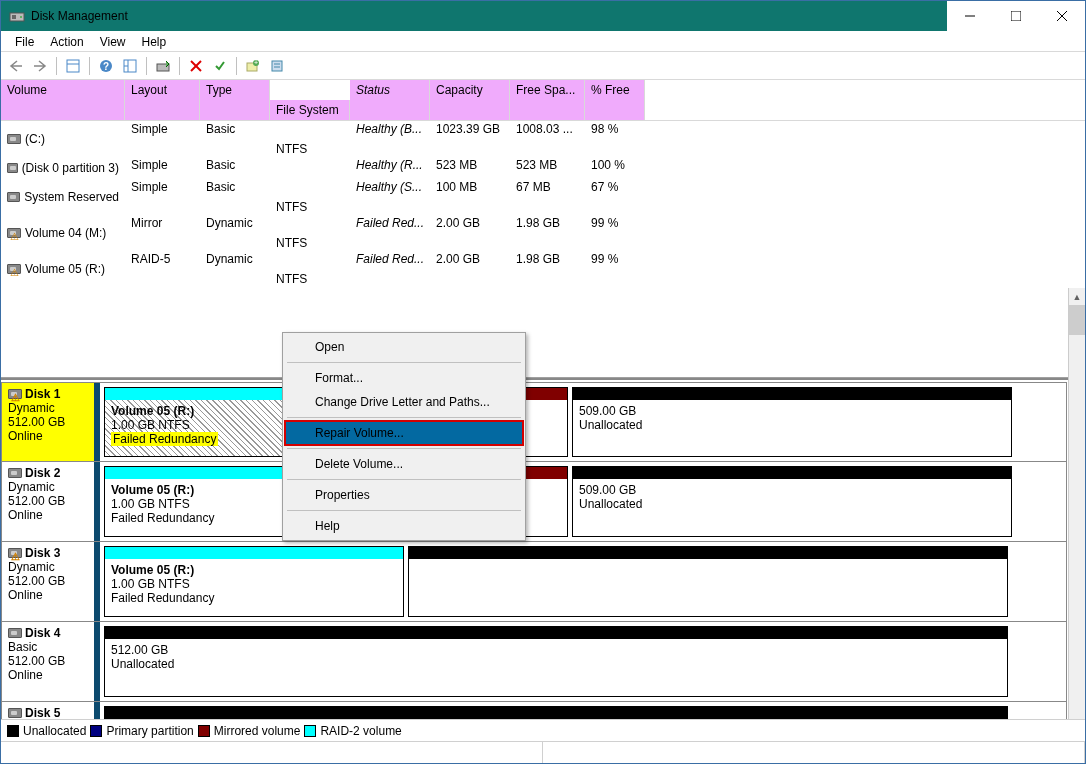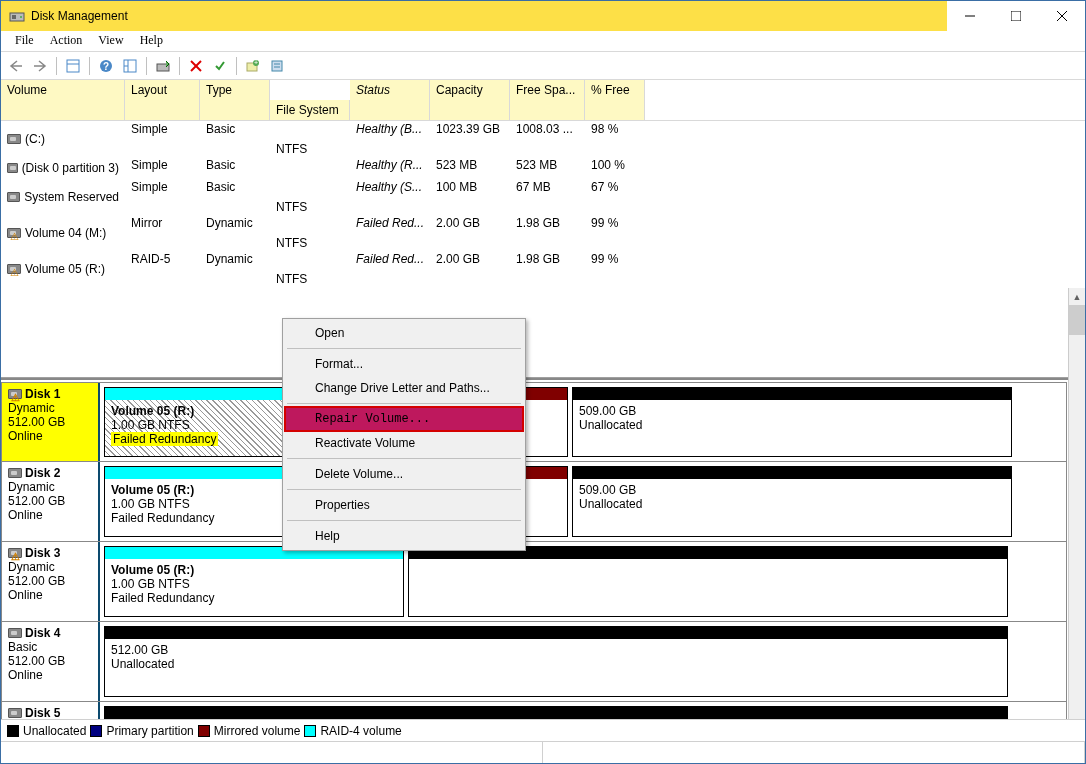--- a/index.html
+++ b/index.html
@@ -1,47 +1,47 @@
 <!DOCTYPE html>
 <html><head>
 <meta charset="utf-8">
 <style>
 * { box-sizing: border-box; margin: 0; padding: 0; }
 body { font-family: "Segoe UI", Tahoma, sans-serif; font-size: 12px; background: #fff; width: 1086px; height: 764px; overflow: hidden; position: relative; }
 .window { width: 1086px; height: 764px; border: 1px solid #3a6ea5; display: flex; flex-direction: column; }
 
-.titlebar { height: 30px; display: flex; align-items: center; padding: 0 0 0 8px; background: #fde047; }
+.titlebar { height: 30px; display: flex; align-items: center; padding: 0 0 0 8px; background: #0f766e; }
 .titlebar .app-icon { width: 16px; height: 16px; margin-right: 6px; display: inline-flex; align-items: center; justify-content: center; }
 .titlebar .title { flex: 1; font-size: 12px; color: #000; }
 .win-controls { display: flex; }
 .win-btn { width: 46px; height: 30px; display: flex; align-items: center; justify-content: center; background: #fff; }
 
-.menubar { height: 21px; display: flex; align-items: flex-start; padding: 0 6px; border-bottom: 1px solid #d9d9d9; font-family: Liberation Serif, serif; }
+.menubar { height: 21px; display: flex; align-items: flex-end; padding: 0 6px; border-bottom: 1px solid #d9d9d9; }
 .menubar .menu-item { padding: 2px 8px; cursor: default; }
 
 .toolbar { height: 28px; display: flex; align-items: center; padding: 2px 4px; gap: 2px; border-bottom: 1px solid #d9d9d9; }
 .tool-btn { width: 22px; height: 22px; border: 1px solid transparent; display: flex; align-items: center; justify-content: center; }
 .tool-sep { width: 1px; height: 18px; background: #c0c0c0; margin: 0 3px; }
 
 .content { flex: 1; display: flex; flex-direction: column; overflow: hidden; }
 
 .volume-list { border-bottom: 1px solid #a0a0a0; }
 .vl-header { display: flex; background: #fff; border-bottom: 1px solid #d9d9d9; }
-.vl-header .col { border-right: 1px solid #d9d9d9; padding: 3px 6px; background: #fef9c3; position: relative; }
+.vl-header .col { border-right: 1px solid #d9d9d9; padding: 3px 6px; background: #f0abfc; position: relative; }
 .vl-body { background: #fff; }
 .vl-row { display: flex; padding: 0; }
 .vl-row .cell { padding: 1px 6px; white-space: nowrap; overflow: hidden; }
 .vl-row .cell.first { display: flex; align-items: center; gap: 4px; }
 
 .c0 { width: 124px; } .c1 { width: 75px; } .c2 { width: 70px; } .c3 { width: 80px; margin-top: 20px; } .c4 { width: 80px; font-style: italic; } .c5 { width: 80px; } .c6 { width: 75px; } .c7 { width: 60px; }
 
 .disk-area { flex: 1; overflow-y: auto; border-top: 2px solid #888; padding-right: 18px; }
 .disk-row { display: flex; border: 1px solid #888; border-top: none; min-height: 80px; }
 .disk-row:first-child { border-top: 1px solid #888; margin-top: 2px;}
-.disk-label { width: 98px; border-right: 2px solid #0c4a6e; padding: 4px 6px; background: #fff; display: flex; flex-direction: column; }
+.disk-label { width: 98px; border-right: 6px solid #0c4a6e; padding: 4px 6px; background: #fff; display: flex; flex-direction: column; }
 .disk-label .dname { font-weight: bold; display: flex; align-items: center; gap: 3px; }
 .disk-label.warn { background: #ffff00; }
 .disk-parts { flex: 1; display: flex; padding: 4px; gap: 4px; }
 
 .part { border: 1px solid #000; display: flex; flex-direction: column; padding: 0; position: relative; }
 .part .stripe { height: 12px; }
 .part .pbody { padding: 4px 6px; flex: 1; }
 .part .pname { font-weight: bold; }
 .stripe.cyan { background: #00ffff; }
 .stripe.maroon { background: #800000; }
@@ -52,23 +52,23 @@
 .legend { height: 22px; border-top: 1px solid #d0d0d0; display: flex; align-items: center; padding: 0 6px; gap: 4px; font-size: 12px; }
 .legend .swatch { width: 12px; height: 12px; border: 1px solid #000; display: inline-block; }
 
 .statusbar { height: 22px; border-top: 1px solid #d0d0d0; display: flex; }
 .statusbar .pane { flex: 1; border-right: 1px solid #d0d0d0; }
 
 .scrollbar-v { width: 17px; background: #f0f0f0; position: absolute; right: 1px; top: 288px; bottom: 45px; border-left: 1px solid #ccc; }
 .scrollbar-v .arrow { height: 17px; background: #f0f0f0; display: flex; align-items:center; justify-content:center; font-size:9px; color:#606060;}
 .scrollbar-v .thumb { background: #cdcdcd; margin: 0; }
 
-.context-menu { position: absolute; left: 282px; top: 318px; width: 244px; background: #f0f0f0; border: 1px solid #a0a0a0; box-shadow: 2px 2px 4px rgba(0,0,0,.3); z-index: 100; padding: 2px; }
+.context-menu { position: absolute; left: 282px; top: 332px; width: 244px; background: #f0f0f0; border: 1px solid #a0a0a0; box-shadow: 2px 2px 4px rgba(0,0,0,.3); z-index: 100; padding: 2px; }
 .cm-item { padding: 5px 30px; cursor: default; }
-.cm-item.hl { background: #be185d; font-family: Liberation Mono, monospace; }
+.cm-item.hl { background: #0369a1; }
 .cm-item.outlined { outline: 2px solid #d40000; outline-offset: -1px; }
 .cm-sep { height: 1px; background: #c0c0c0; margin: 3px 2px; }
 
 .disk-mini-icon { width: 14px; height: 10px; background: #888; border: 1px solid #555; border-radius: 1px; display: inline-block; position:relative; }
 .disk-mini-icon::after{content:'';position:absolute;left:2px;top:2px;width:6px;height:4px;background:#ccc;border-radius:1px;}
 .warn-badge { position: relative; }
 .warn-badge::after { content: '⚠'; color: #d08000; font-size: 10px; position: absolute; right: -6px; bottom: -4px; }
 </style>
 </head>
 <body>
@@ -392,21 +392,21 @@
       </div>
 
     <div class="legend" id="legend">
         <span class="swatch" style="background: rgb(0, 0, 0);"></span>
         <span> Unallocated  </span>
         <span class="swatch" style="background: rgb(0, 0, 128);"></span>
         <span> Primary partition  </span>
         <span class="swatch" style="background: rgb(128, 0, 0);"></span>
         <span> Mirrored volume  </span>
         <span class="swatch" style="background: rgb(0, 255, 255);"></span>
-        <span> RAID-4 volume  </span>
+        <span> RAID-2 volume  </span>
       </div>
 
     <div class="statusbar">
       <div class="pane"></div>
         <div class="pane"></div>
     </div>
   </div>
 </div>
 
 <div class="scrollbar-v">
@@ -415,20 +415,19 @@
   <div style="flex:1"></div>
 </div>
 
 <div class="context-menu" id="context-menu">
     <div class="cm-item">Open</div>
     <div class="cm-sep"></div>
     <div class="cm-item">Format...</div>
     <div class="cm-item">Change Drive Letter and Paths...</div>
     <div class="cm-sep"></div>
     <div class="cm-item hl outlined">Repair Volume...</div>
-    <div class="cm-item">Reactivate Volume</div>
     <div class="cm-sep"></div>
     <div class="cm-item">Delete Volume...</div>
     <div class="cm-sep"></div>
     <div class="cm-item">Properties</div>
     <div class="cm-sep"></div>
     <div class="cm-item">Help</div>
   </div>
 
 </body></html>

